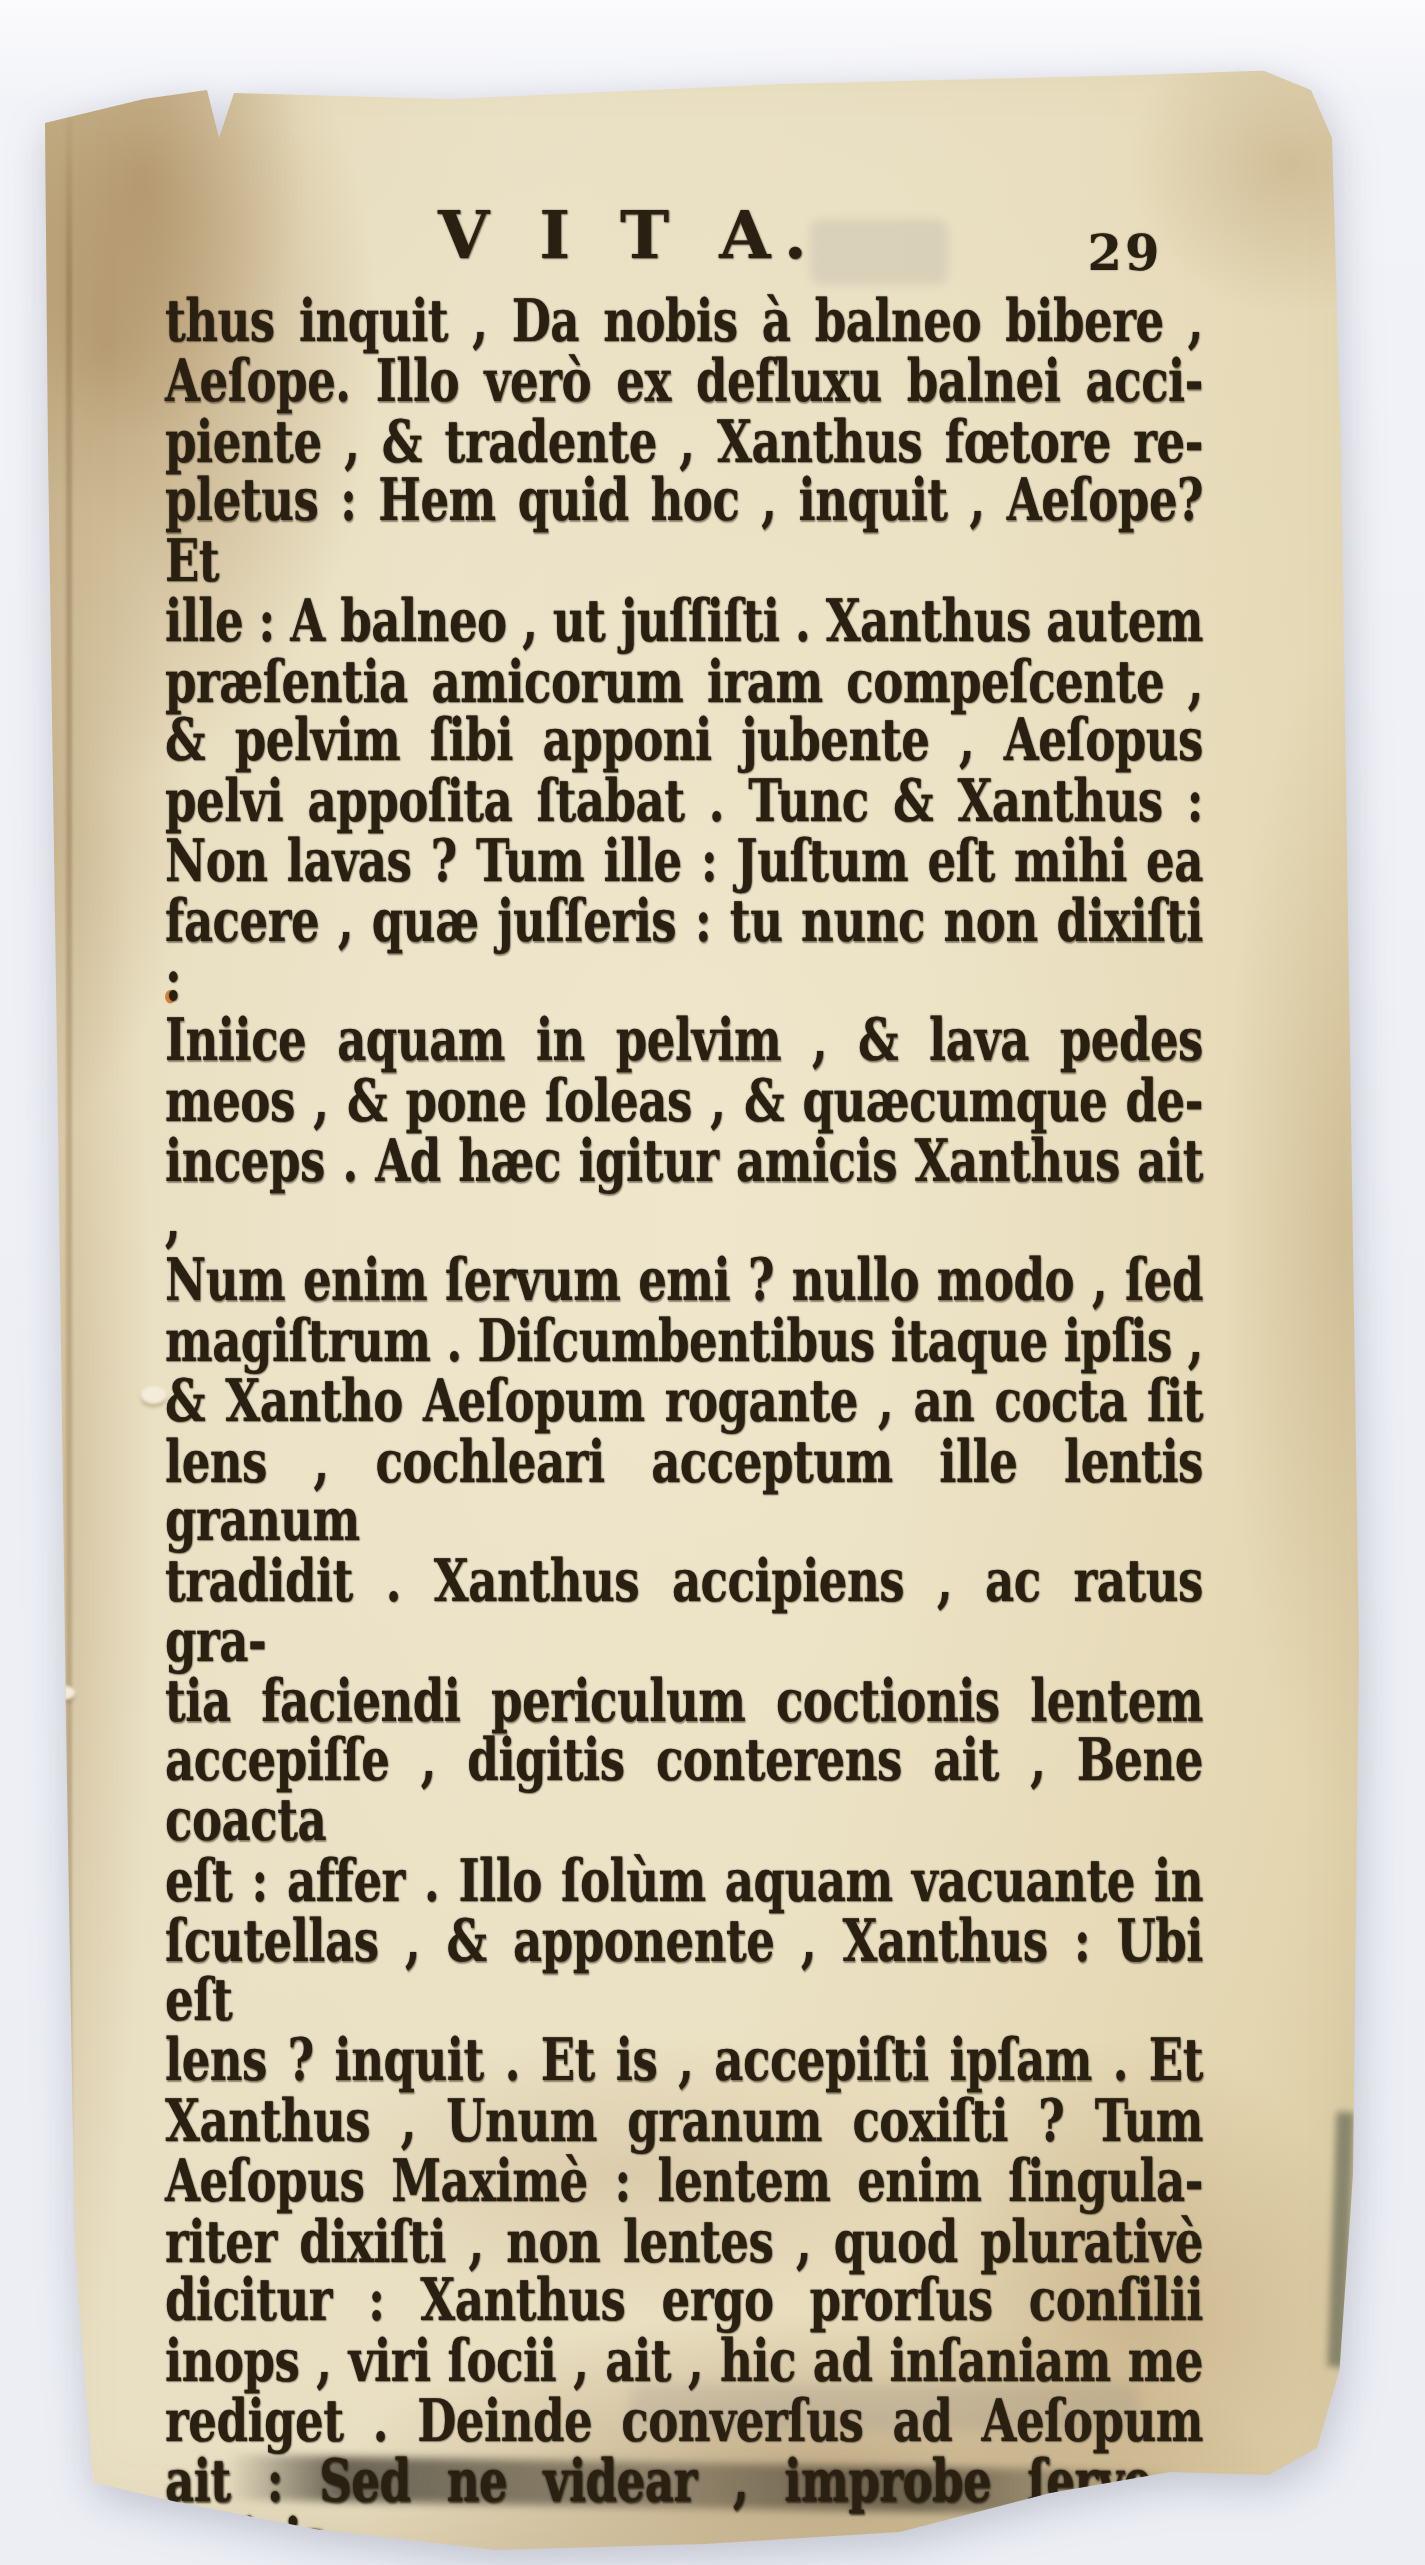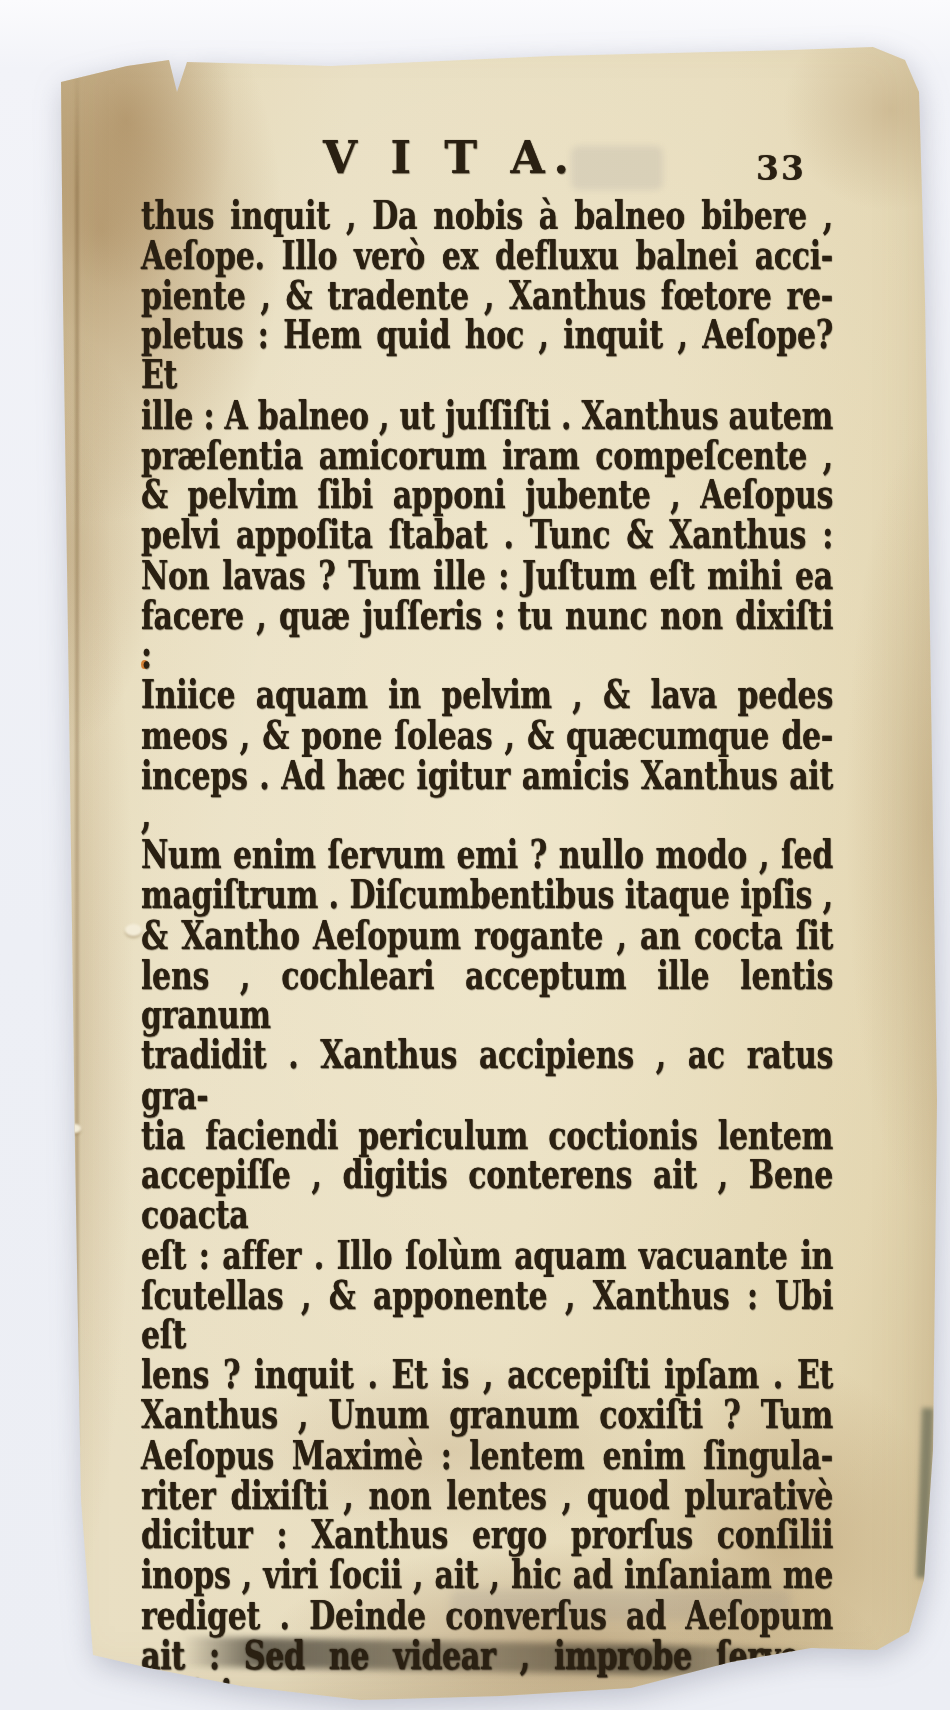--- a/index.html
+++ b/index.html
@@ -8,21 +8,20 @@
     width: 950px; height: 1710px;
     overflow: hidden;
     background: linear-gradient(180deg, #fbfbfd 0%, #f2f3f8 4%, #edeff5 55%, #eceef4 100%);
     font-family: "DejaVu Serif", "Liberation Serif", serif;
   }
   .stage { position: relative; width: 950px; height: 1710px; }
 
   .paper-wrap {
     position: absolute; inset: 0;
     filter: drop-shadow(2px 8px 14px rgba(90, 92, 115, 0.30));
-    margin-left: 31px;
   }
 
   .paper {
     position: absolute; inset: 0;
     clip-path: polygon(
       30px 82px, 96px 66px, 138px 60px, 146px 92px, 156px 62px,
       300px 66px, 520px 56px, 760px 50px, 842px 47px, 874px 60px,
       888px 92px, 894px 300px, 900px 700px, 906px 1100px, 902px 1450px,
       893px 1580px, 878px 1632px, 846px 1650px, 780px 1648px, 700px 1662px,
       600px 1688px, 470px 1696px, 330px 1700px, 210px 1686px, 118px 1668px,
@@ -118,21 +117,21 @@
       <div class="ghost ghost-1"></div>
       <div class="ghost ghost-2"></div>
       <div class="edge-smudge-bottom"></div>
       <div class="edge-smudge-right"></div>
       <div class="fleck-orange"></div>
       <div class="hole hole-1"></div>
       <div class="hole hole-2"></div>
 
       <div class="running-head">
         <span class="head-title">V I T A.</span>
-        <span class="head-pagenum">33</span>
+        <span class="head-pagenum">29</span>
       </div>
 
       <div class="text-column">
         <div id="lines">
             <div class="text-line">thus inquit , Da nobis à balneo bibere ,</div>
             <div class="text-line">Aeſope. Illo verò ex defluxu balnei acci-</div>
             <div class="text-line">piente , &amp; tradente , Xanthus fœtore re-</div>
             <div class="text-line">pletus : Hem quid hoc , inquit , Aeſope? Et</div>
             <div class="text-line">ille : A balneo , ut juſſiſti . Xanthus autem</div>
             <div class="text-line">præſentia amicorum iram compeſcente ,</div>

